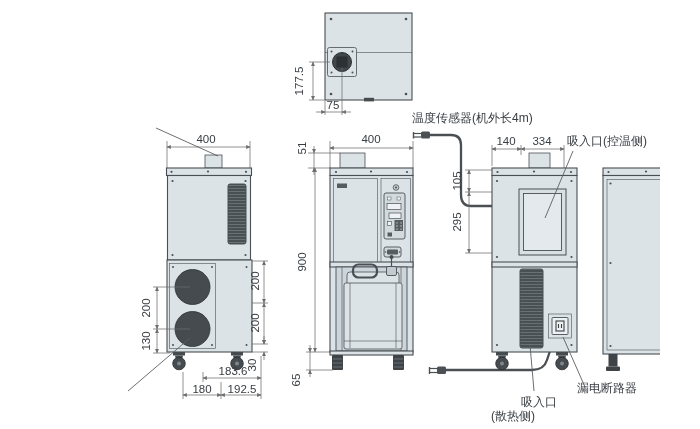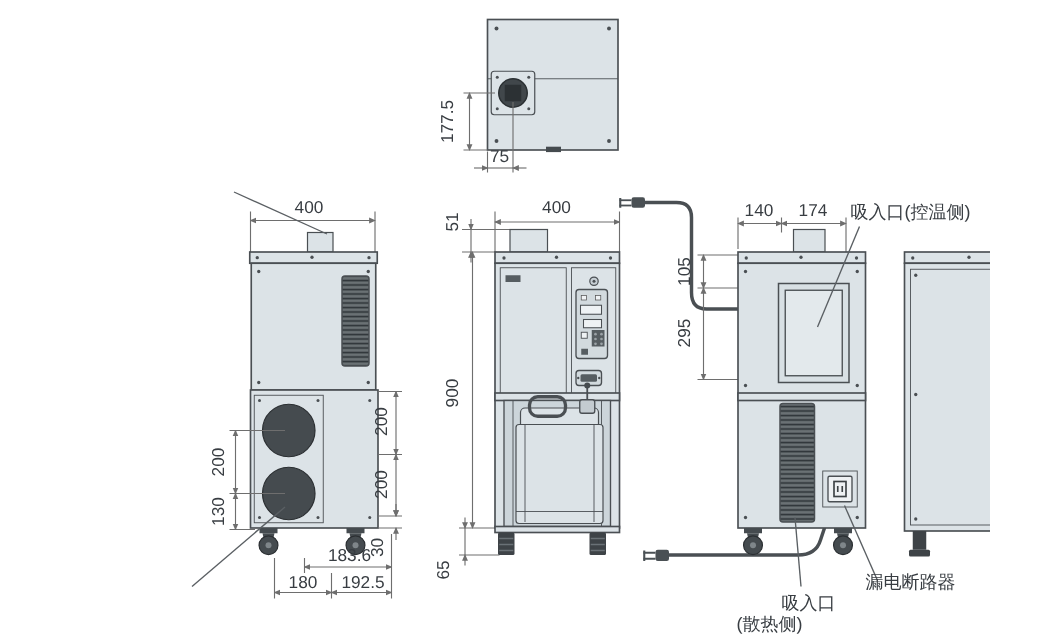--- a/index.html
+++ b/index.html
@@ -286,21 +286,22 @@
   <div class="dimtxt v" style="left:255px;top:323px">200</div>
   <div class="dimtxt v" style="left:252px;top:365px">30</div>
   <div class="dimtxt" style="left:233px;top:371px">183.6</div>
   <div class="dimtxt" style="left:202px;top:389px">180</div>
   <div class="dimtxt" style="left:242px;top:389px">192.5</div>
   <div class="dimtxt" style="left:371px;top:139px">400</div>
   <div class="dimtxt v" style="left:302px;top:148px">51</div>
   <div class="dimtxt v" style="left:302px;top:262px">900</div>
   <div class="dimtxt v" style="left:296px;top:380px">65</div>
   <div class="dimtxt" style="left:506px;top:141px">140</div>
-  <div class="dimtxt" style="left:542px;top:141px">174</div>
+  <div class="dimtxt" style="left:542px;top:141px">334</div>
   <div class="dimtxt v" style="left:457px;top:181px">105</div>
   <div class="dimtxt v" style="left:457px;top:222px">295</div>
 
+  <div class="lbl" style="left:412px;top:110px">温度传感器(机外长4m)</div>
   <div class="lbl" style="left:567px;top:133px">吸入口(控温侧)</div>
   <div class="lbl" style="left:521px;top:394px">吸入口</div>
   <div class="lbl" style="left:491px;top:408px">(散热侧)</div>
   <div class="lbl" style="left:577px;top:380px">漏电断路器</div>
 </div>
 
 </body></html>

